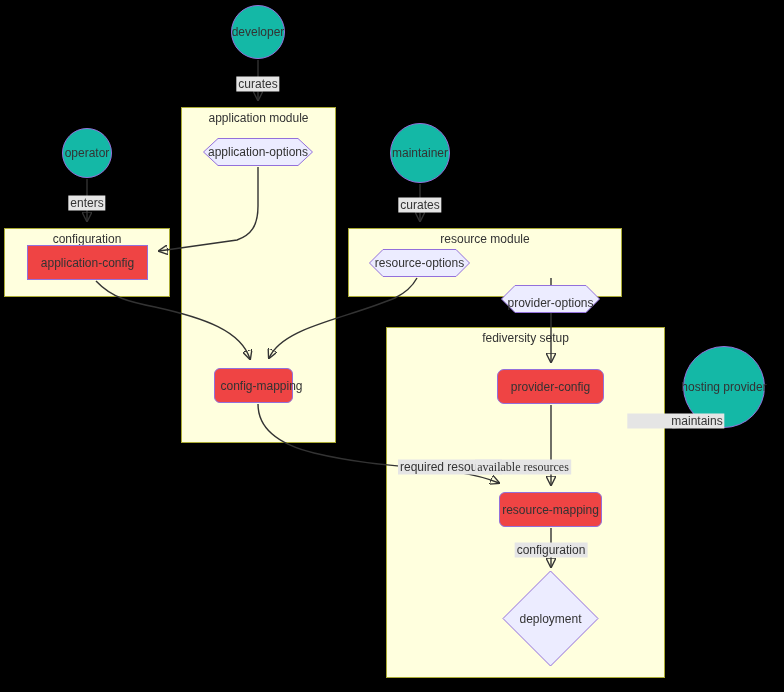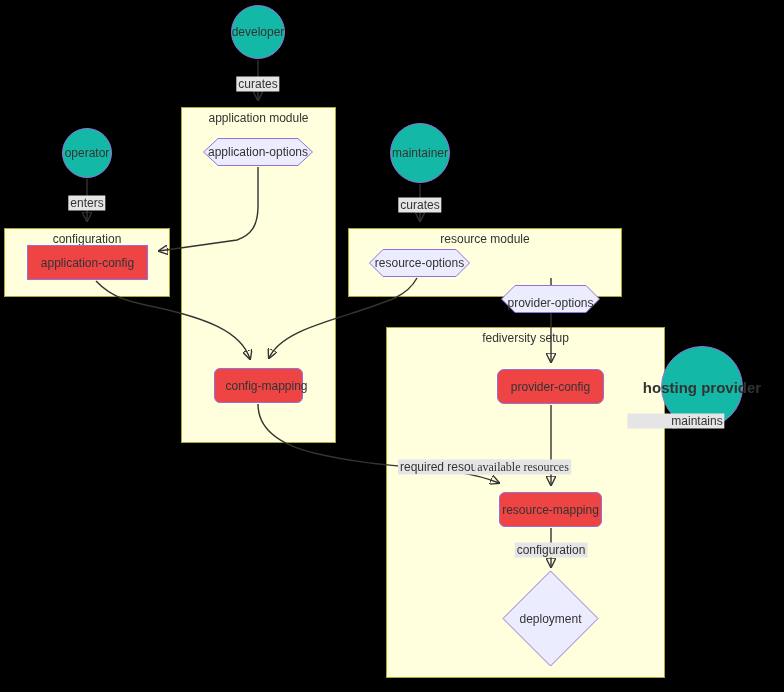--- a/index.html
+++ b/index.html
@@ -69,21 +69,21 @@
 
   <div class="circle-node" style="left:231px;top:5px;width:54px;height:54px;">
     <span>developer</span>
   </div>
   <div class="circle-node" style="left:390px;top:123px;width:60px;height:60px;">
     <span>maintainer</span>
   </div>
   <div class="circle-node" style="left:62px;top:128px;width:50px;height:50px;">
     <span>operator</span>
   </div>
-  <div class="circle-node" style="left:661px;top:346px;width:82px;height:82px;font-size:15px;font-weight:bold;">
+  <div class="circle-node" style="left:683px;top:346px;width:82px;height:82px;font-size:12px;">
     <span>hosting provider</span>
   </div>
 
   <div class="shape-wrap" style="left:203px;top:138px;width:110px;height:28px;">
     <svg width="110" height="28" viewBox="0 0 110 28">
       <polygon class="shape-fill" points="15,0.5 95,0.5 109.5,14 95,27.5 15,27.5 0.5,14"></polygon>
     </svg>
     <span class="shape-label">application-options</span>
   </div>
   <div class="shape-wrap" style="left:369px;top:249px;width:101px;height:28px;text-align:right;">
@@ -95,21 +95,21 @@
   <div class="shape-wrap" style="left:501px;top:249px;width:99px;height:36px;margin-top:36px;">
     <svg width="99" height="28" viewBox="0 0 99 28">
       <polygon class="shape-fill" points="14,0.5 85,0.5 98.5,14 85,27.5 14,27.5 0.5,14"></polygon>
     </svg>
     <span class="shape-label">provider-options</span>
   </div>
 
   <div class="node-rect" style="left:27px;top:245px;width:121px;height:35px;">
     <span>application-config</span>
   </div>
-  <div class="node-rect rounded" style="left:214px;top:368px;width:89px;height:35px;padding-left:16px;">
+  <div class="node-rect rounded" style="left:214px;top:368px;width:79px;height:35px;padding-left:16px;">
     <span>config-mapping</span>
   </div>
   <div class="node-rect" style="left:497px;top:369px;width:107px;height:35px;border-radius:7px;">
     <span>provider-config</span>
   </div>
   <div class="node-rect rounded" style="left:499px;top:492px;width:103px;height:35px;">
     <span>resource-mapping</span>
   </div>
 
   <div class="shape-wrap" style="left:502px;top:570px;width:97px;height:97px;">

